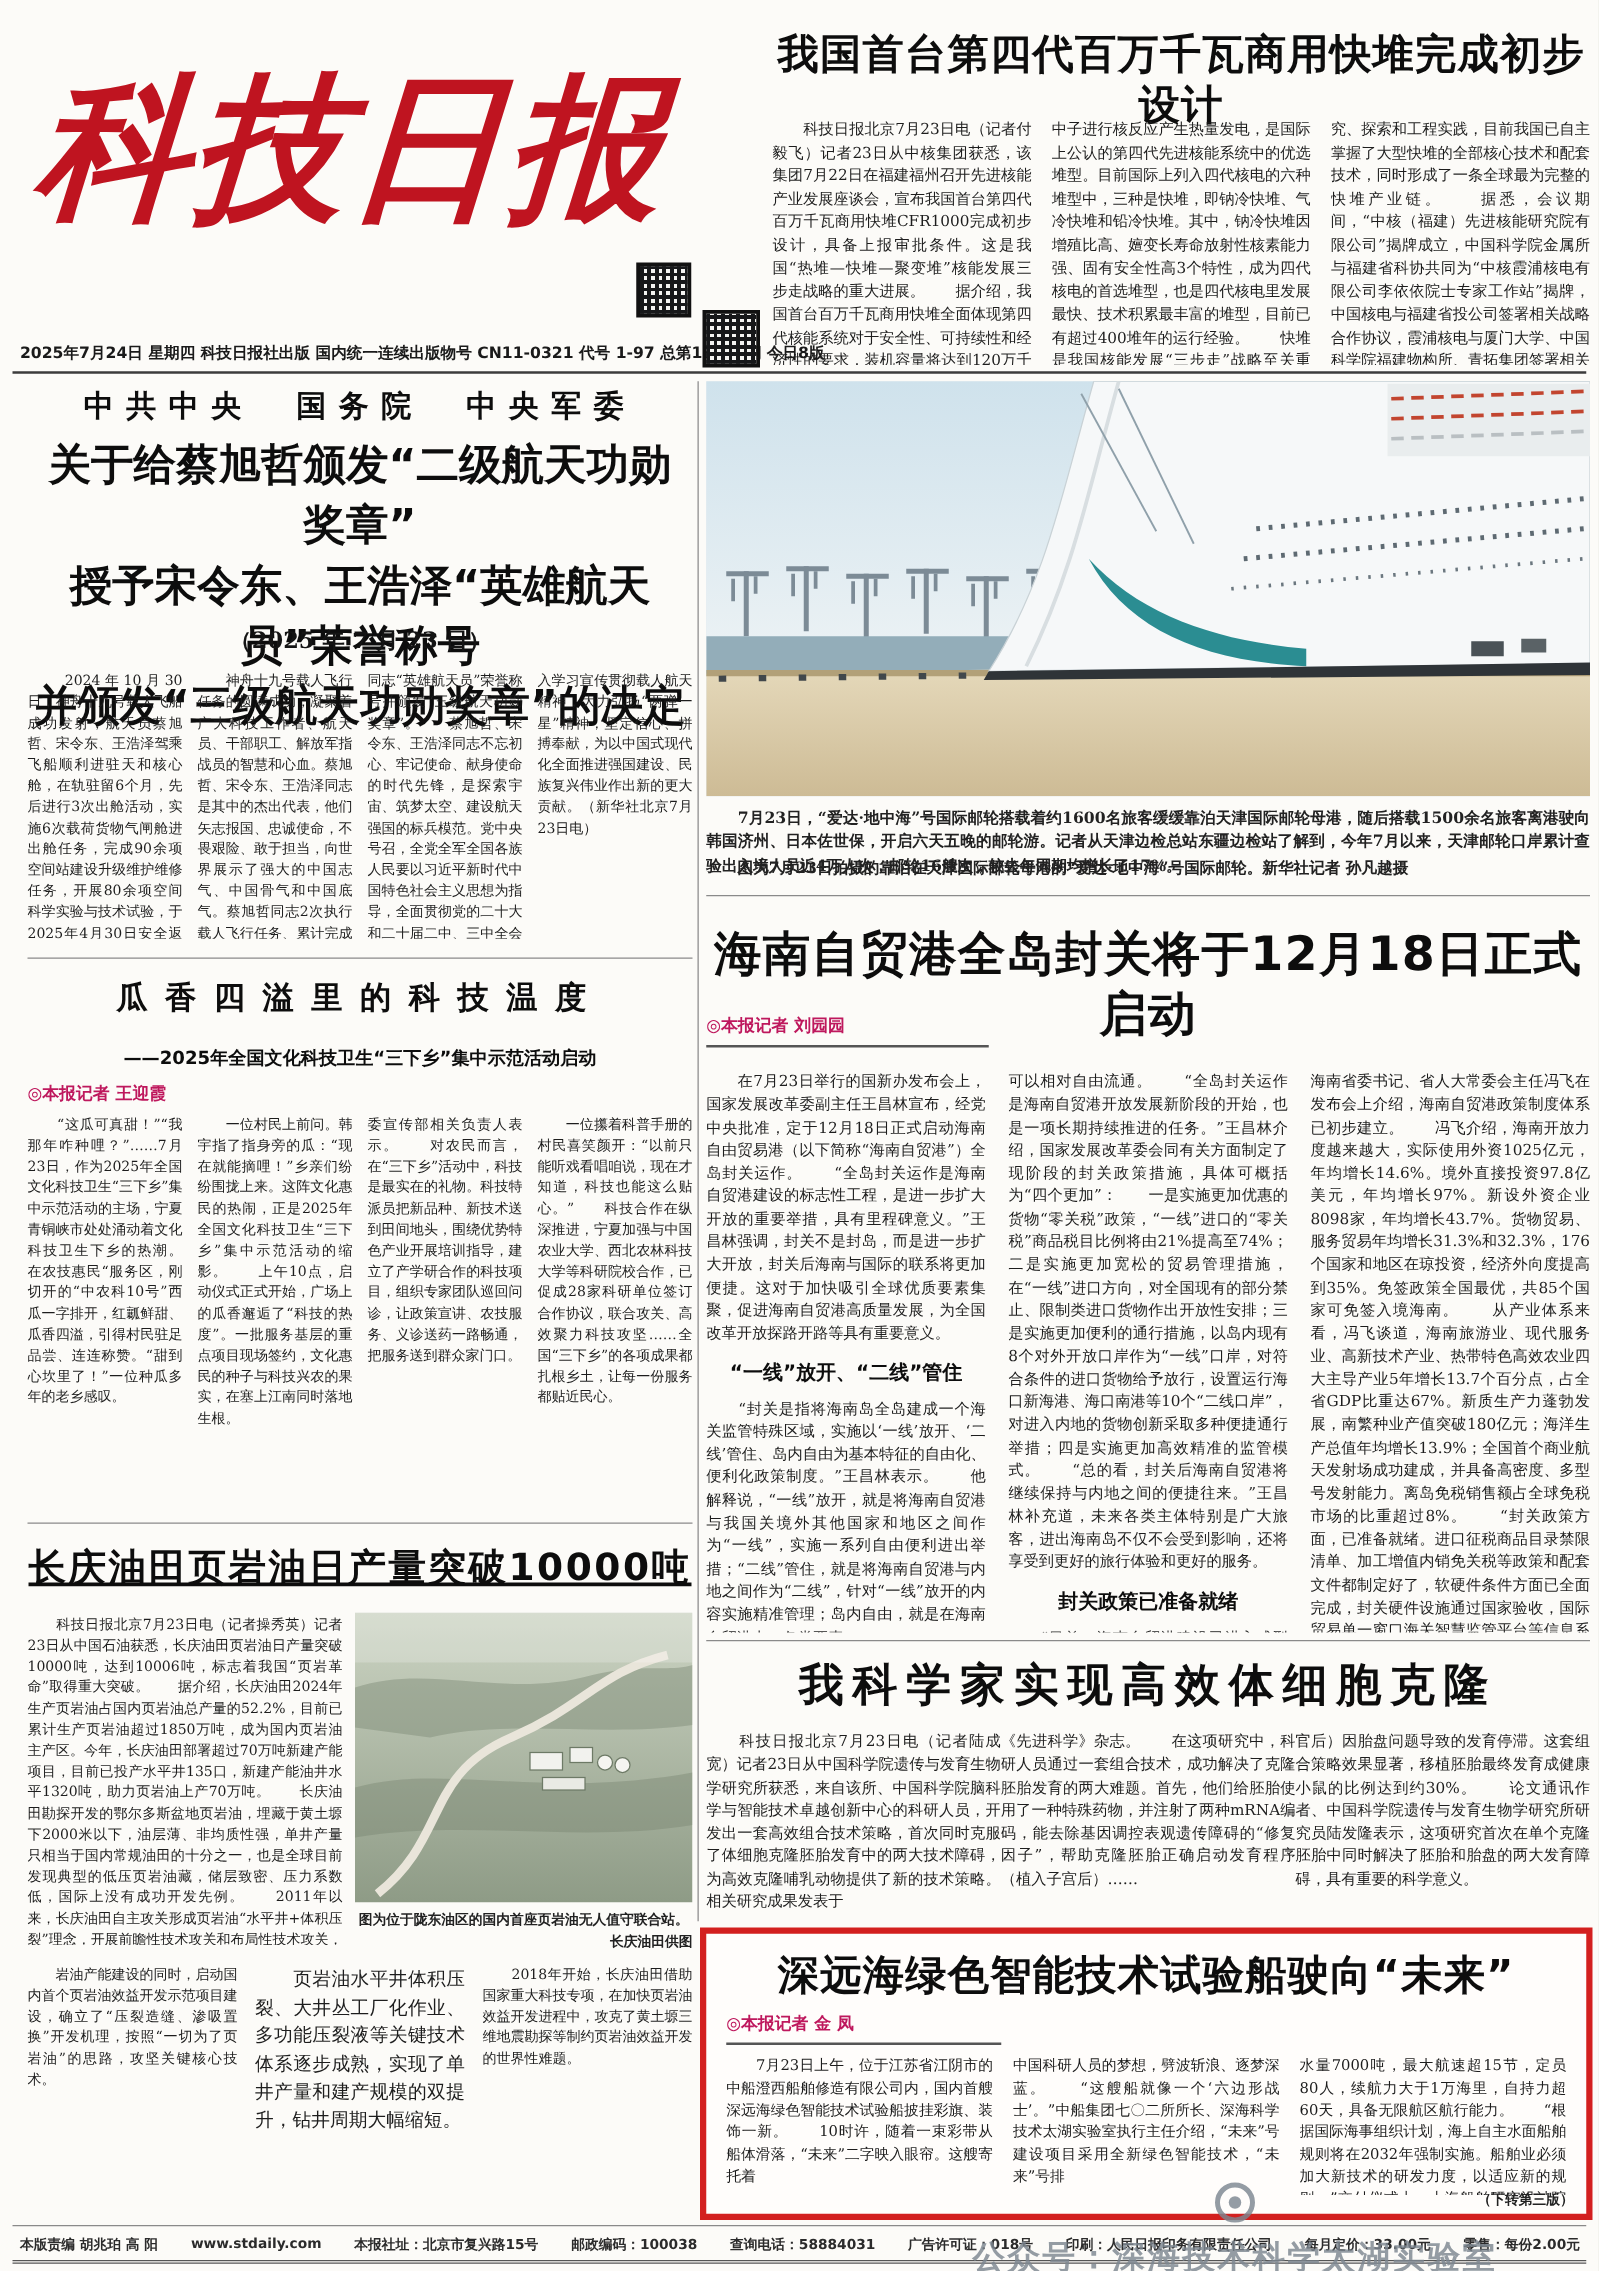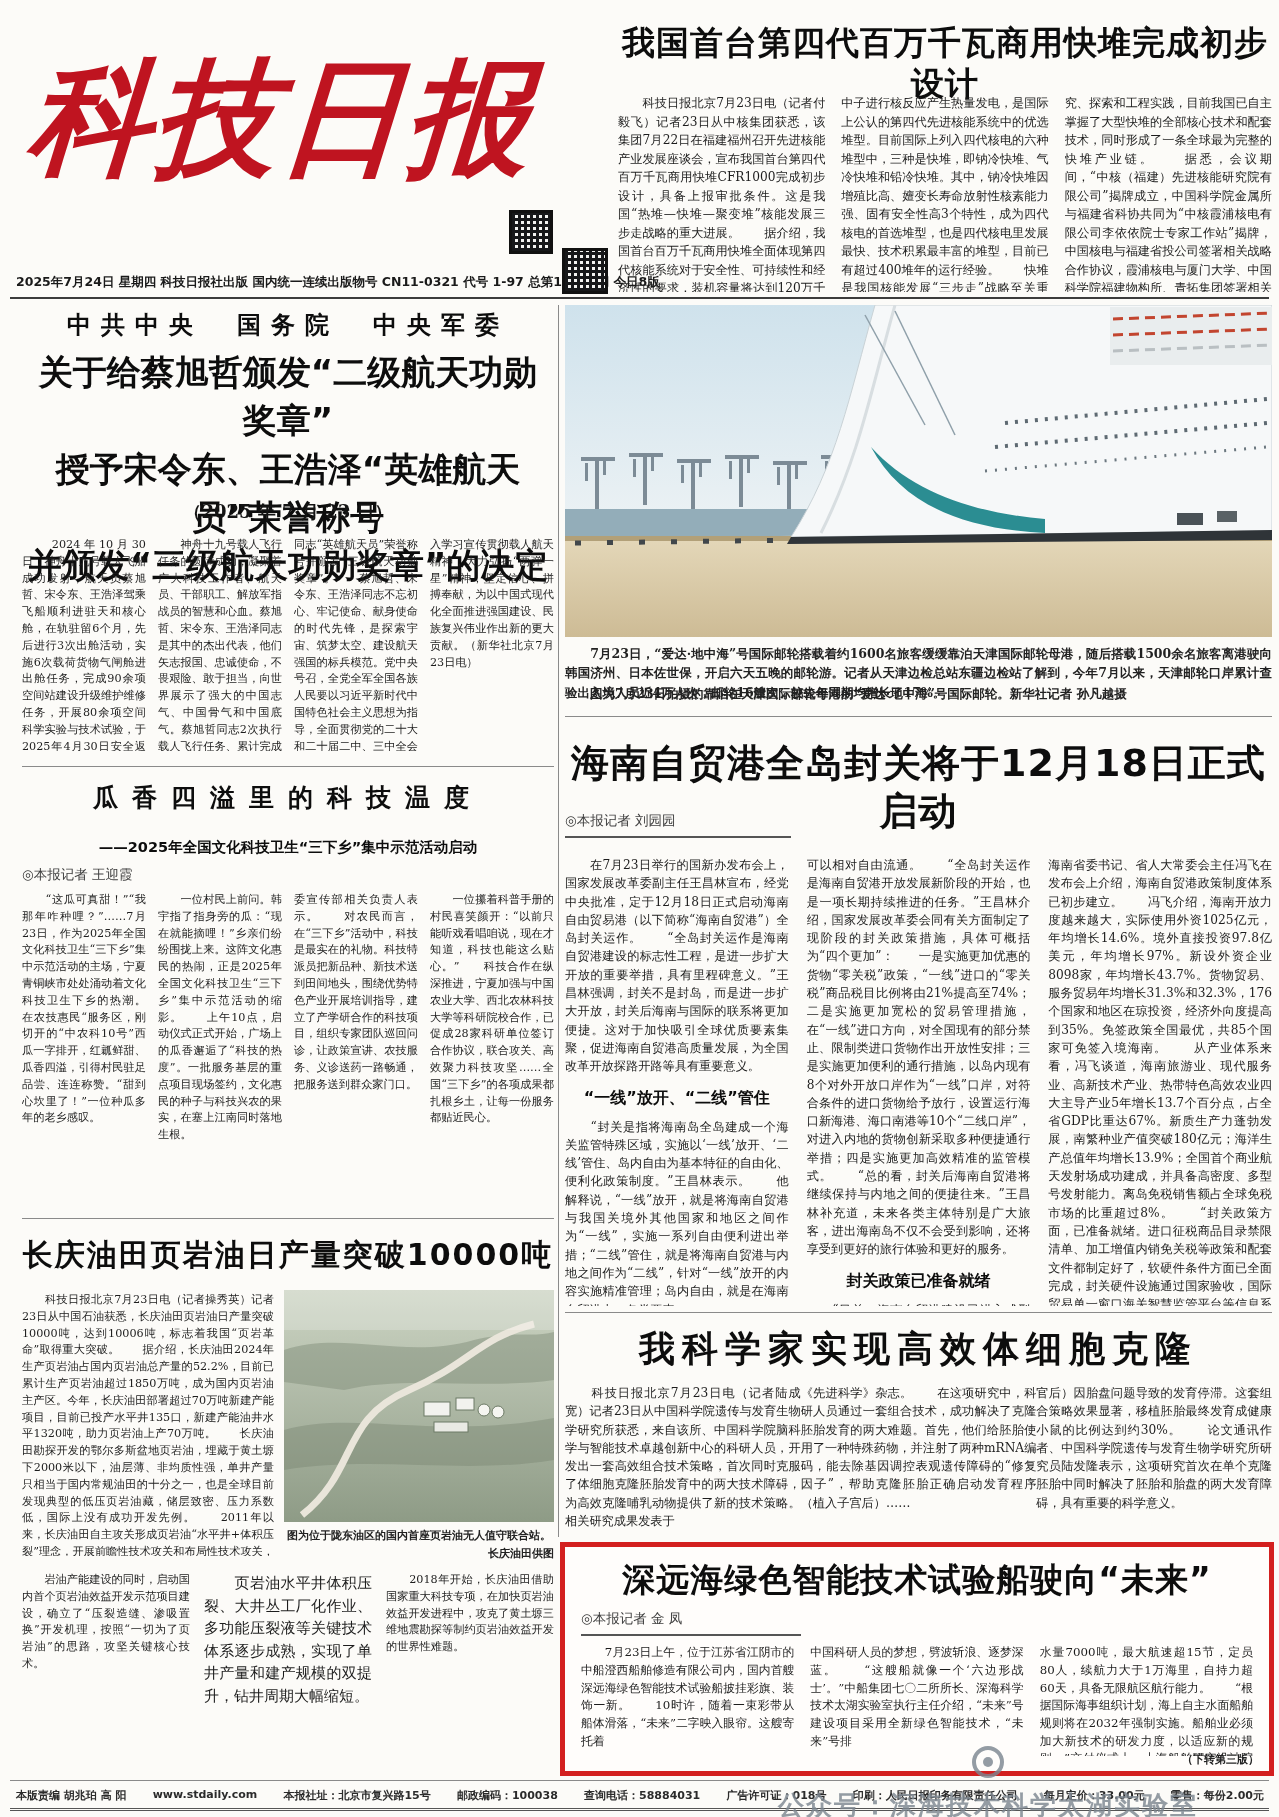--- a/index.html
+++ b/index.html
@@ -7,21 +7,21 @@
         font-family:"DejaVu Sans","Liberation Sans",sans-serif;color:#141414;}
   .abs{position:absolute;}
   .serif{font-family:"DejaVu Serif","Liberation Serif",serif;}
   .cols{display:flex;align-items:stretch;}
   .col{flex:1;text-align:justify;overflow:hidden;color:#1d1d1d;
        font-family:"DejaVu Serif","Liberation Serif",serif;}
   .headline{font-weight:900;color:#0d0d0d;text-align:center;line-height:1.25;
             font-family:"DejaVu Sans","Liberation Sans",sans-serif;}
   .rule{background:#3c3c3c;}
   .thin-rule{background:#8a8a8a;}
-  .byline{font-weight:normal;font-size:13.5px;color:#404040;}
+  .byline{font-weight:bold;font-size:13.5px;color:#be185d;}
   .byline-rule{height:2px;background:#555;margin-top:6px;}
   .subhead{font-weight:900;text-align:center;font-size:16px;margin:10px 0 8px 0;
            font-family:"DejaVu Sans","Liberation Sans",sans-serif;color:#0d0d0d;}
   .qr{background:
       repeating-linear-gradient(0deg,#17181a 0 3px,transparent 3px 6px),
       repeating-linear-gradient(90deg,#17181a 0 3px,#f4f4f2 3px 6px);
       border:3px solid #111;box-sizing:border-box;}
   .caption{font-family:"DejaVu Serif","Liberation Serif",serif;font-weight:bold;color:#222;}
   #masthead-title{font-family:"DejaVu Serif","Liberation Serif",serif;font-weight:900;font-style:italic;
       color:#bf1420;font-size:122px;line-height:1.1;text-align:center;letter-spacing:4px;
@@ -155,21 +155,21 @@
   <div class="abs headline" style="left:22px;top:838px;width:532px;font-size:14.5px;font-weight:bold;">——2025年全国文化科技卫生“三下乡”集中示范活动启动</div>
   <div class="abs byline" style="left:22px;top:866px;">◎本报记者 王迎霞</div>
   <div class="abs cols" style="left:22px;top:892px;width:532px;height:318px;gap:12px;">
     <div class="col" style="font-size:11.2px;line-height:1.5;">　　“这瓜可真甜！”“我那年咋种哩？”……7月23日，作为2025年全国文化科技卫生“三下乡”集中示范活动的主场，宁夏青铜峡市处处涌动着文化科技卫生下乡的热潮。　　在农技惠民“服务区，刚切开的“中农科10号”西瓜一字排开，红瓤鲜甜、瓜香四溢，引得村民驻足品尝、连连称赞。“甜到心坎里了！”一位种瓜多年的老乡感叹。</div>
     <div class="col" style="font-size:11.2px;line-height:1.5;">　　一位村民上前问。韩宇指了指身旁的瓜：“现在就能摘哩！”乡亲们纷纷围拢上来。这阵文化惠民的热闹，正是2025年全国文化科技卫生“三下乡”集中示范活动的缩影。　　上午10点，启动仪式正式开始，广场上的瓜香邂逅了“科技的热度”。一批服务基层的重点项目现场签约，文化惠民的种子与科技兴农的果实，在塞上江南同时落地生根。</div>
     <div class="col" style="font-size:11.2px;line-height:1.5;">委宣传部相关负责人表示。　　对农民而言，在“三下乡”活动中，科技是最实在的礼物。科技特派员把新品种、新技术送到田间地头，围绕优势特色产业开展培训指导，建立了产学研合作的科技项目，组织专家团队巡回问诊，让政策宣讲、农技服务、义诊送药一路畅通，把服务送到群众家门口。</div>
     <div class="col" style="font-size:11.2px;line-height:1.5;">　　一位攥着科普手册的村民喜笑颜开：“以前只能听戏看唱咱说，现在才知道，科技也能这么贴心。”　　科技合作在纵深推进，宁夏加强与中国农业大学、西北农林科技大学等科研院校合作，已促成28家科研单位签订合作协议，联合攻关、高效聚力科技攻坚……全国“三下乡”的各项成果都扎根乡土，让每一份服务都贴近民心。</div>
   </div>
 
   <div class="abs thin-rule" style="left:22px;top:1218px;width:532px;height:1px;"></div>
-  <div class="abs headline" style="left:22px;top:1236px;width:532px;font-size:30px;letter-spacing:2px;">长庆油田页岩油日产量突破10000吨</div>
+  <div class="abs headline" style="left:22px;top:1236px;width:532px;font-size:30px;letter-spacing:2px;text-decoration:underline;">长庆油田页岩油日产量突破10000吨</div>
   <div class="abs col" style="left:22px;top:1292px;width:252px;height:264px;font-size:11.2px;line-height:1.5;">　　科技日报北京7月23日电（记者操秀英）记者23日从中国石油获悉，长庆油田页岩油日产量突破10000吨，达到10006吨，标志着我国“页岩革命”取得重大突破。　　据介绍，长庆油田2024年生产页岩油占国内页岩油总产量的52.2%，目前已累计生产页岩油超过1850万吨，成为国内页岩油主产区。今年，长庆油田部署超过70万吨新建产能项目，目前已投产水平井135口，新建产能油井水平1320吨，助力页岩油上产70万吨。　　长庆油田勘探开发的鄂尔多斯盆地页岩油，埋藏于黄土塬下2000米以下，油层薄、非均质性强，单井产量只相当于国内常规油田的十分之一，也是全球目前发现典型的低压页岩油藏，储层致密、压力系数低，国际上没有成功开发先例。　　2011年以来，长庆油田自主攻关形成页岩油“水平井+体积压裂”理念，开展前瞻性技术攻关和布局性技术攻关，深化页岩油藏识别、富集区优选、水平井优快钻井、细分切割体积压裂等攻关……</div>
   <div class="abs" style="left:284px;top:1290px;width:270px;height:232px;">
     <svg width="270" height="232" viewBox="0 0 270 232">
       <defs>
         <linearGradient id="og" x1="0" y1="0" x2="0" y2="1">
           <stop offset="0" stop-color="#ccd4c3"></stop>
             <stop offset="1" stop-color="#8e9b86"></stop>
         </linearGradient>
       </defs>
       <rect width="270" height="232" fill="url(#og)"></rect>

